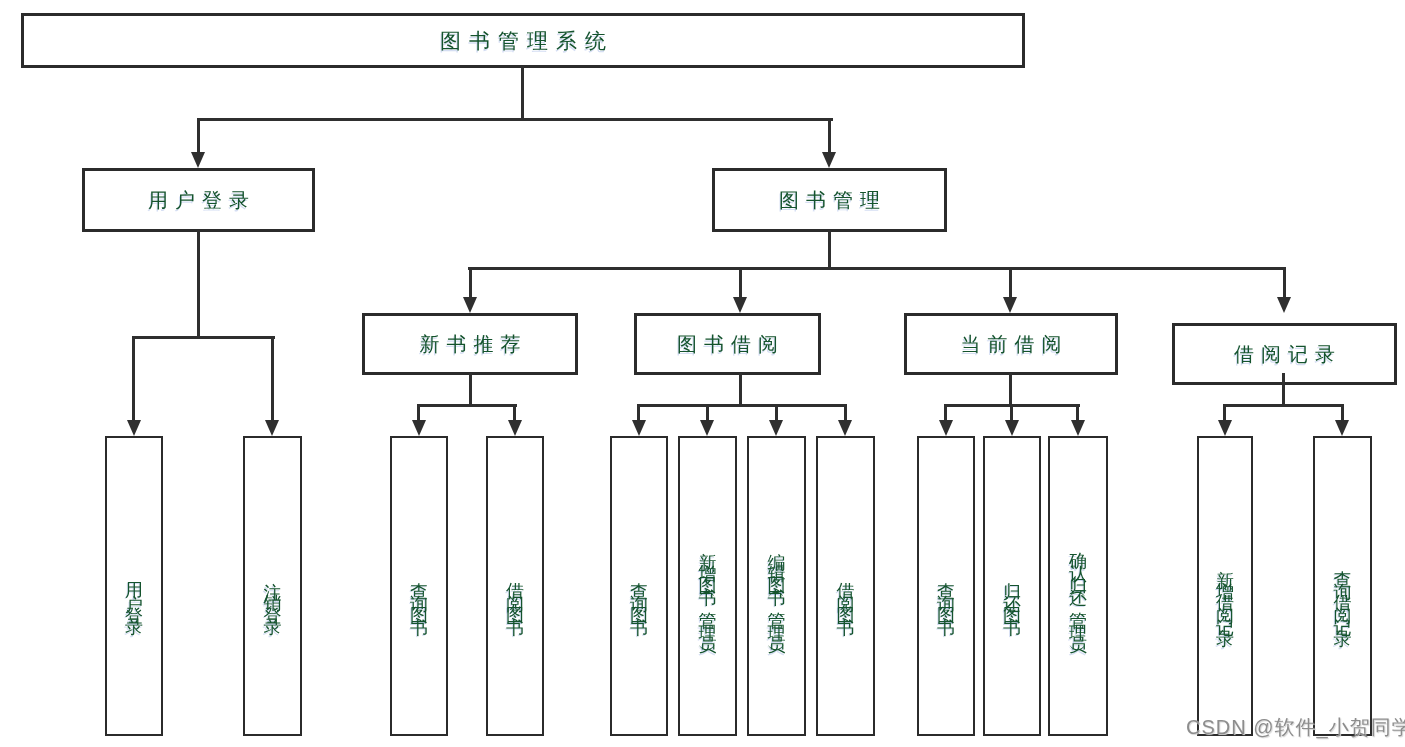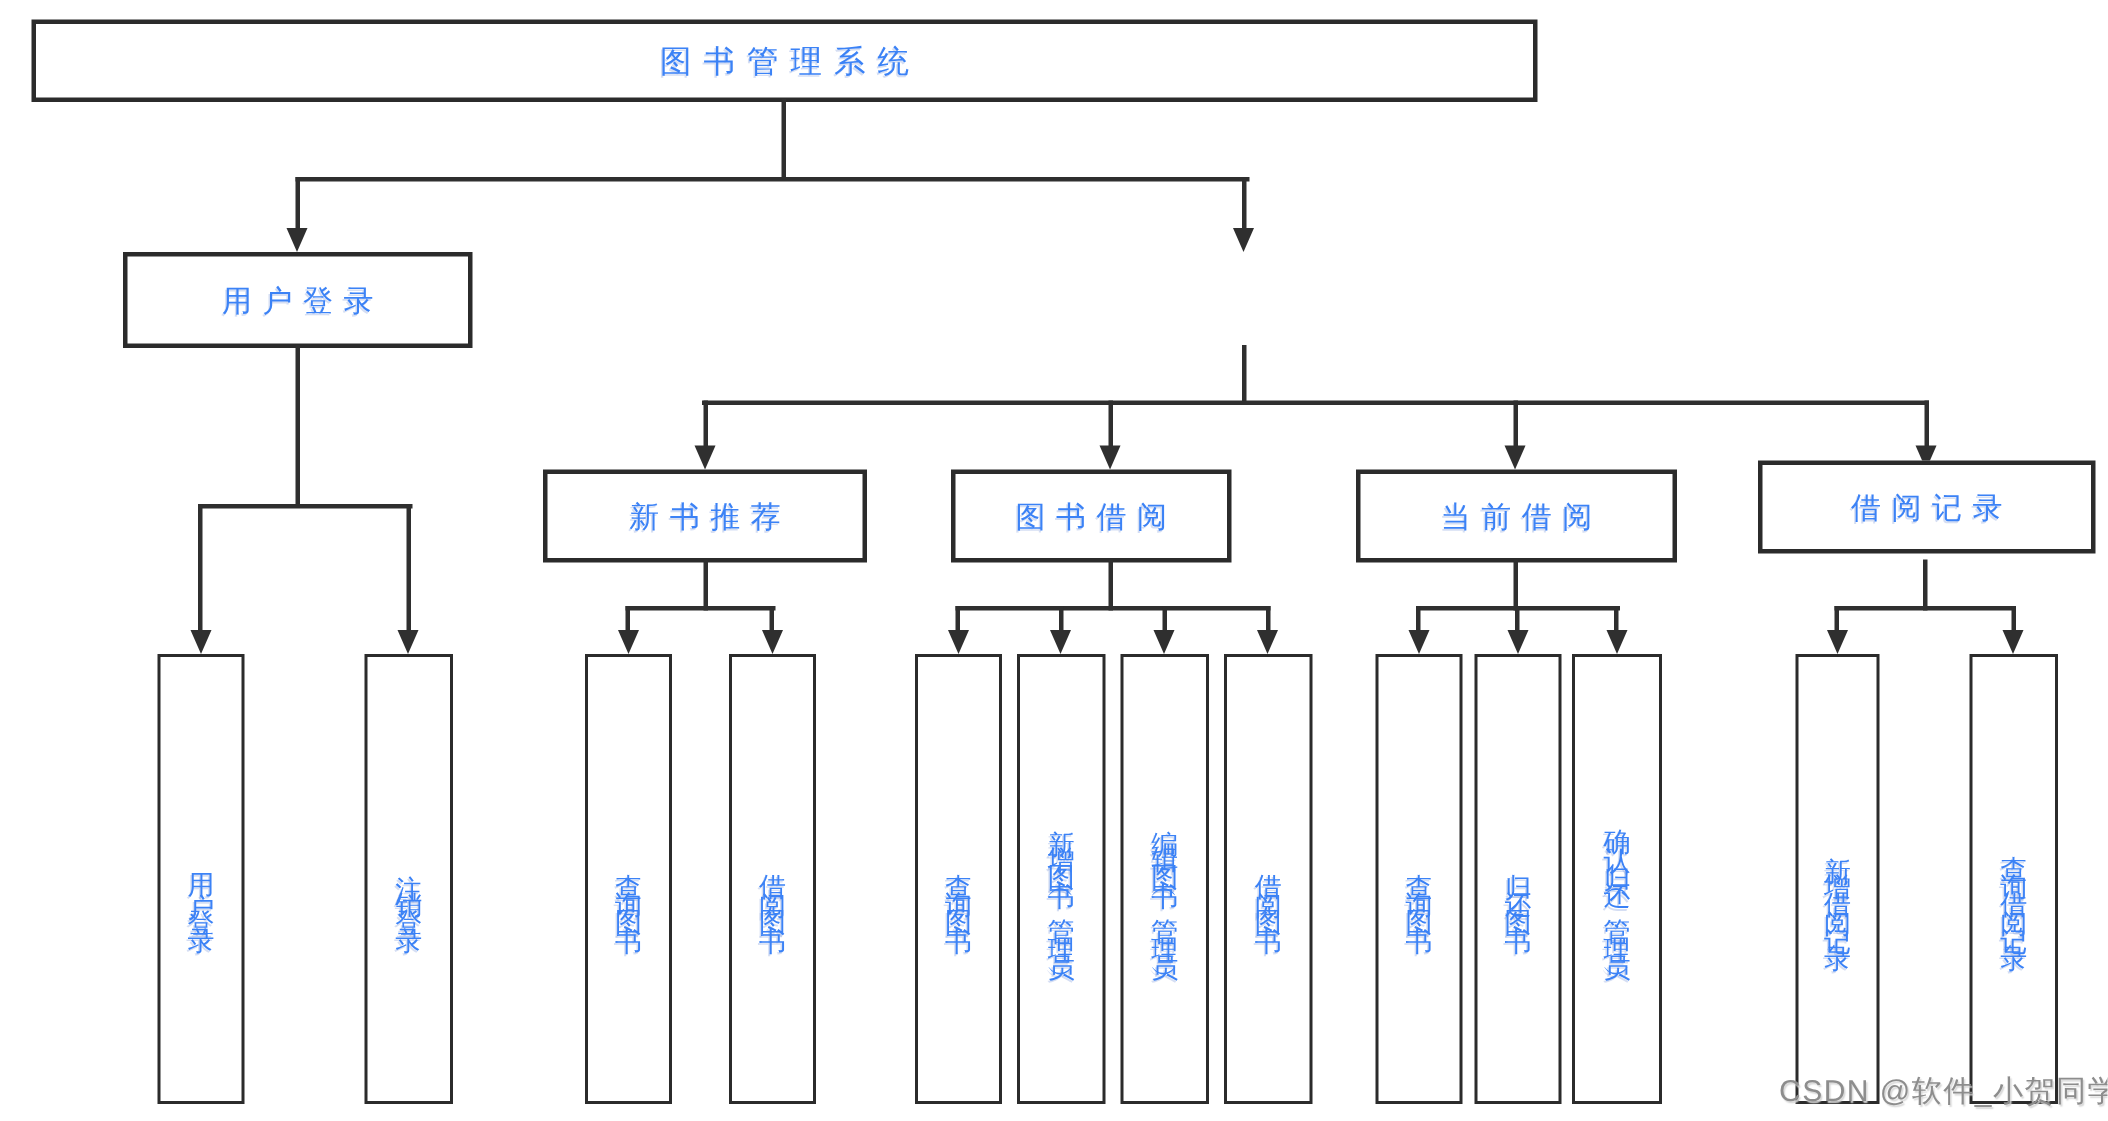--- a/index.html
+++ b/index.html
@@ -7,21 +7,21 @@
   body {
     width:1405px; height:747px; position:relative; overflow:hidden;
     font-family:"Liberation Sans", sans-serif;
   }
   .stage { position:absolute; left:0; top:0; width:1405px; height:747px; }
 
   
   .node {
     position:absolute; background:#ffffff; border:3px solid #2b2b2b;
     display:flex; align-items:center; justify-content:center;
-    color:#3b82f6;
+    color:#14532d;
     text-shadow:-1px 1.5px 0 rgba(115,145,215,0.30);
   }
   .node.h  { font-size:20px; letter-spacing:7px; padding-left:7px; }
   .node.root { font-size:21px; letter-spacing:8px; padding-left:8px; }
   .node.v {
     writing-mode:vertical-rl; text-orientation:mixed;
     font-size:18px; letter-spacing:12px; padding-top:12px;
     border-width:2.5px;
   }
 
@@ -48,20 +48,21 @@
   <div class="node root" style="left:21px; top:13px; width:1004px; height:55px;">图书管理系统</div>
 
   <div class="line" style="left:521px; top:66px; width:3px; height:53px;"></div>
   <div class="line" style="left:197px; top:118px; width:636px; height:3px;"></div>
   <div class="line" style="left:197px; top:118px; width:3px; height:35px;"></div>
   <div class="arrow" style="left:191px; top:152px;"></div>
   <div class="line" style="left:828px; top:118px; width:3px; height:35px;"></div>
   <div class="arrow" style="left:822px; top:152px;"></div>
 
   <div class="node h" style="left:82px; top:168px; width:233px; height:64px;">用户登录</div>
+  <div class="node h" style="left:712px; top:168px; width:235px; height:64px;">图书管理</div>
 
   <div class="line" style="left:197px; top:230px; width:3px; height:108px;"></div>
   <div class="line" style="left:132px; top:336px; width:143px; height:3px;"></div>
   <div class="line" style="left:132px; top:336px; width:3px; height:85px;"></div>
   <div class="arrow" style="left:127px; top:420px;"></div>
   <div class="line" style="left:271px; top:336px; width:3px; height:85px;"></div>
   <div class="arrow" style="left:265px; top:420px;"></div>
 
   <div class="line" style="left:828px; top:230px; width:3px; height:40px;"></div>
   <div class="line" style="left:468px; top:267px; width:818px; height:3px;"></div>
@@ -70,21 +71,21 @@
   <div class="line" style="left:739px; top:267px; width:3px; height:32px;"></div>
   <div class="arrow" style="left:733px; top:297px;"></div>
   <div class="line" style="left:1009px; top:267px; width:3px; height:32px;"></div>
   <div class="arrow" style="left:1003px; top:297px;"></div>
   <div class="line" style="left:1283px; top:267px; width:3px; height:32px;"></div>
   <div class="arrow" style="left:1277px; top:297px;"></div>
 
   <div class="node h" style="left:362px; top:313px; width:216px; height:62px;text-align:center;">新书推荐</div>
   <div class="node h" style="left:634px; top:313px; width:187px; height:62px;">图书借阅</div>
   <div class="node h" style="left:904px; top:313px; width:214px; height:62px;">当前借阅</div>
-  <div class="node h" style="left:1172px; top:307px; width:225px; height:62px;">借阅记录</div>
+  <div class="node h" style="left:1172px; top:323px; width:225px; height:62px;">借阅记录</div>
 
   <div class="line" style="left:469px; top:373px; width:3px; height:34px;"></div>
   <div class="line" style="left:417px; top:404px; width:100px; height:3px;"></div>
   <div class="line" style="left:417px; top:404px; width:3px; height:18px;"></div>
   <div class="arrow" style="left:412px; top:420px;"></div>
   <div class="line" style="left:513px; top:404px; width:3px; height:18px;"></div>
   <div class="arrow" style="left:508px; top:420px;"></div>
 
   <div class="line" style="left:739px; top:373px; width:3px; height:34px;"></div>
   <div class="line" style="left:637px; top:404px; width:210px; height:3px;"></div>

